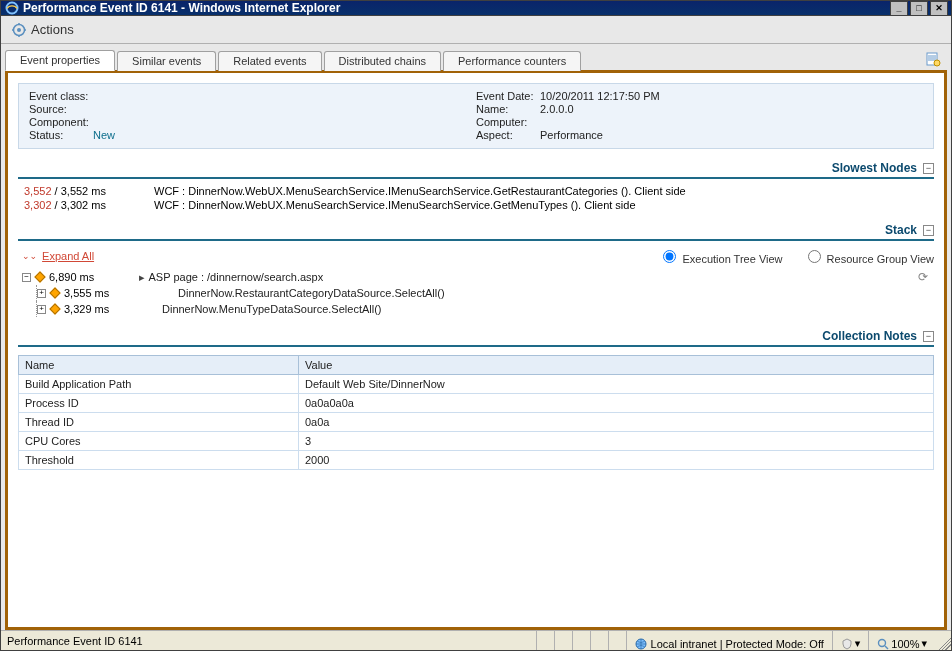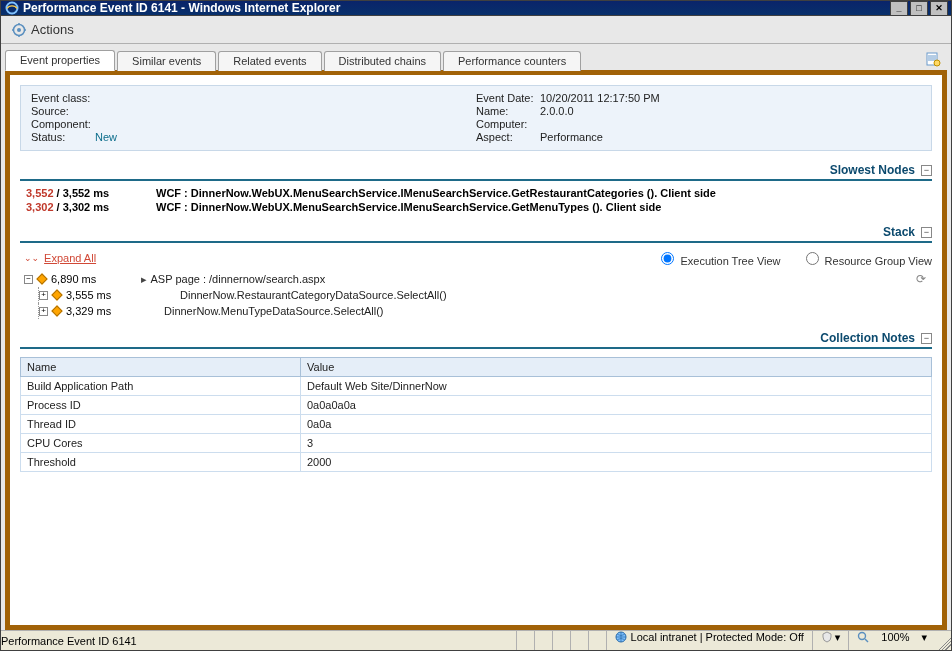--- a/index.html
+++ b/index.html
@@ -76,21 +76,21 @@
     font-weight:normal;
     z-index:2;
   }
   .tabicon-right {
     margin-left:auto;
     margin-right:6px;
     align-self:center;
   }
   .page {
     background:#fff;
-    border:5px solid #a16207;
+    border:3px solid #a16207;
     height:calc(100% - 22px);
     overflow:auto;
     padding:0 10px 10px 10px;
   }
   .info-panel {
     background:#edf3fa;
     border:1px solid #c8d8e8;
     margin:10px 0;
     padding:6px 10px;
     font-size:11px;
@@ -120,21 +120,21 @@
   }
   .toggle-box {
     width:11px; height:11px;
     border:1px solid #888;
     display:inline-flex; align-items:center; justify-content:center;
     font-size:9px; line-height:1;
     color:#444; background:#fff;
   }
 
   .slowest { margin:6px 0 0 6px; }
-  .slowest-row { display:flex; margin-bottom:2px; color:#000;font-weight:bold;}
+  .slowest-row { display:flex; margin-bottom:2px; color:#000;}
   .slowest-time {
     width:130px;
   }
   .slowest-time .hot { color:#c0392b; }
   .slowest-desc { flex:1; }
 
   .stack-controls {
     display:flex; align-items:center;
     margin:6px 0 4px 4px;
     font-size:11px;
@@ -206,31 +206,32 @@
     border:1px solid #ccddee;
     padding:3px 6px;
     color:#222;
   }
   .statusbar {
     height:20px;
     background:#ece9d8;
     border-top:1px solid #b0b0b0;
     display:flex; align-items:center;
     font-size:11px;
+    padding-left:6px;
   }
   .statusbar .cell {
     border-left:1px solid #b0b0b0;
     height:100%;
-    display:flex; align-items:flex-start;
+    display:flex; align-items:flex-end;
     padding:0 8px;
   }
   .statusbar .blank { width:18px; padding:0;}
   .statusbar .spacer { flex:1; }
   .zoom-dd {
-    display:flex; align-items:center; gap:12px;
+    display:flex; align-items:center; gap:2px;
     padding:0 6px;
   }
   .resize-grip {
     width:16px; height:16px;
     align-self:flex-end;
     background:
       linear-gradient(135deg, transparent 60%, #888 60%, #888 65%, transparent 65%,
                       transparent 70%, #888 70%, #888 75%, transparent 75%,
                       transparent 80%, #888 80%, #888 85%, transparent 85%);
   }

